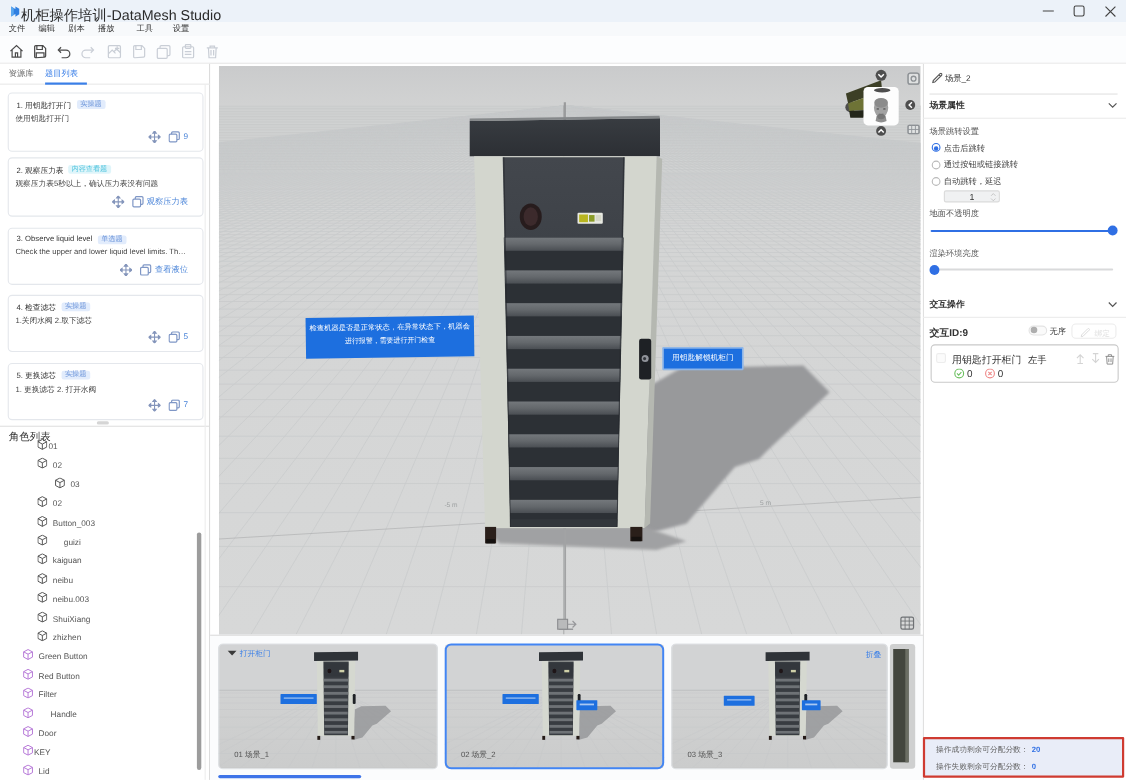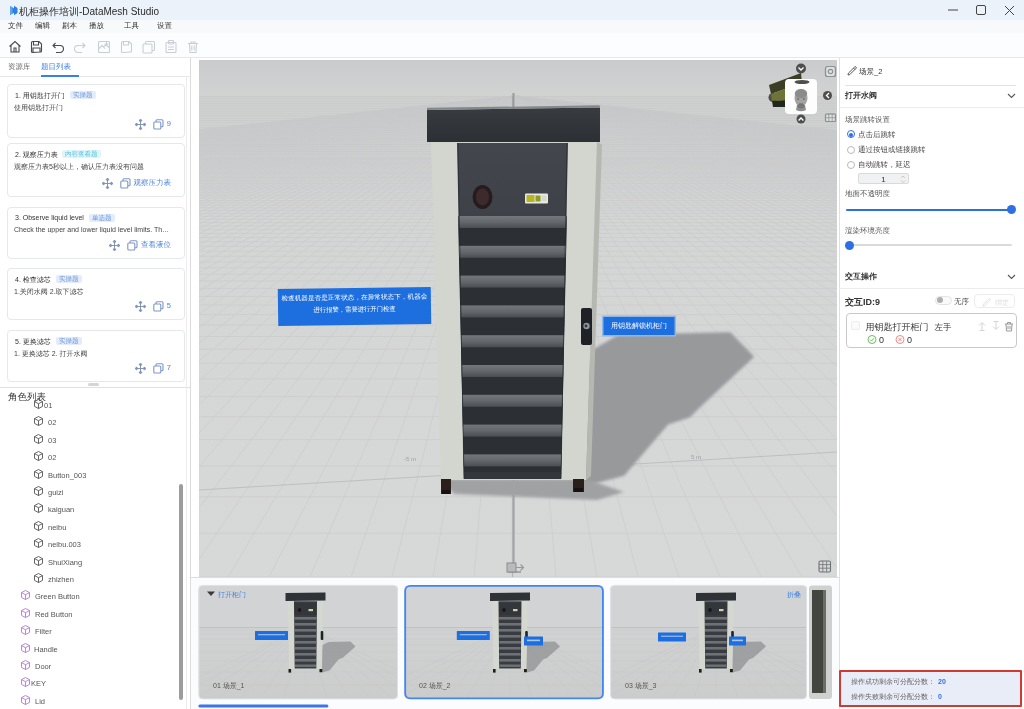--- a/index.html
+++ b/index.html
@@ -1,18 +1,18 @@
 <!DOCTYPE html>
 <html><head><meta charset="utf-8"><style>
 *{margin:0;padding:0;box-sizing:border-box}
 html,body{width:1024px;height:709px;overflow:hidden}
 #app{position:relative;width:1024px;height:709px;font-family:"Liberation Sans",sans-serif;background:#fff;overflow:hidden}
 .abs{position:absolute}
 #titlebar{left:0;top:0;width:1024px;height:20px;background:#ecf2f9}
-#title{left:19px;top:5px;font-size:10px;color:#2b2b2b}
+#title{left:19px;top:5px;font-size:13px;color:#2b2b2b}
 .winbtn{top:0;width:28px;height:20px;color:#333;text-align:center}
 #menubar{left:0;top:20px;width:1024px;height:13px;background:#f7f9fb}
 .menuitem{top:2px;font-size:7.5px;color:#333}
 #toolbar{left:0;top:33px;width:1024px;height:25px;background:#fcfdfe;border-bottom:1px solid #e7e7e7}
 #leftpanel{left:0;top:58px;width:191px;height:651px;background:#fff;border-right:1px solid #dcdcdc}
 .tab{top:5px;font-size:7.5px}
 .card{left:7px;width:178px;background:#fff;border:1px solid #e4e7ec;border-radius:4px}
 .ctitle{position:absolute;left:7px;top:6px;font-size:7px;color:#333}
 .badge{position:absolute;top:5.5px;font-size:6.5px;line-height:7.5px;padding:0.5px 3px;border-radius:2px}
 .bblue{background:#e2ecfc;color:#6e96da}
@@ -190,21 +190,21 @@
           <path d="M4.5 0.5 L8.5 2.6 L8.5 7.4 L4.5 9.5 L0.5 7.4 L0.5 2.6 Z"></path>
           <path d="M0.5 2.6 L4.5 4.7 L8.5 2.6 M4.5 4.7 L4.5 9.5"></path>
         </g>
       </svg><span style="margin-left:1px">01</span></div>
 <div class="roleitem" style="left:34px;top:416px"><svg width="9" height="10" viewBox="0 0 9 10" style="vertical-align:-1px">
         <g fill="none" stroke="#555" stroke-width="0.9">
           <path d="M4.5 0.5 L8.5 2.6 L8.5 7.4 L4.5 9.5 L0.5 7.4 L0.5 2.6 Z"></path>
           <path d="M0.5 2.6 L4.5 4.7 L8.5 2.6 M4.5 4.7 L4.5 9.5"></path>
         </g>
       </svg><span style="margin-left:5px">02</span></div>
-<div class="roleitem" style="left:34px;top:434px"><svg width="9" height="10" viewBox="0 0 9 10" style="vertical-align:-1px">
+<div class="roleitem" style="left:50px;top:434px"><svg width="9" height="10" viewBox="0 0 9 10" style="vertical-align:-1px">
         <g fill="none" stroke="#555" stroke-width="0.9">
           <path d="M4.5 0.5 L8.5 2.6 L8.5 7.4 L4.5 9.5 L0.5 7.4 L0.5 2.6 Z"></path>
           <path d="M0.5 2.6 L4.5 4.7 L8.5 2.6 M4.5 4.7 L4.5 9.5"></path>
         </g>
       </svg><span style="margin-left:5px">03</span></div>
 <div class="roleitem" style="left:34px;top:451px"><svg width="9" height="10" viewBox="0 0 9 10" style="vertical-align:-1px">
         <g fill="none" stroke="#555" stroke-width="0.9">
           <path d="M4.5 0.5 L8.5 2.6 L8.5 7.4 L4.5 9.5 L0.5 7.4 L0.5 2.6 Z"></path>
           <path d="M0.5 2.6 L4.5 4.7 L8.5 2.6 M4.5 4.7 L4.5 9.5"></path>
         </g>
@@ -213,21 +213,21 @@
         <g fill="none" stroke="#555" stroke-width="0.9">
           <path d="M4.5 0.5 L8.5 2.6 L8.5 7.4 L4.5 9.5 L0.5 7.4 L0.5 2.6 Z"></path>
           <path d="M0.5 2.6 L4.5 4.7 L8.5 2.6 M4.5 4.7 L4.5 9.5"></path>
         </g>
       </svg><span style="margin-left:5px">Button_003</span></div>
 <div class="roleitem" style="left:34px;top:486px"><svg width="9" height="10" viewBox="0 0 9 10" style="vertical-align:-1px">
         <g fill="none" stroke="#555" stroke-width="0.9">
           <path d="M4.5 0.5 L8.5 2.6 L8.5 7.4 L4.5 9.5 L0.5 7.4 L0.5 2.6 Z"></path>
           <path d="M0.5 2.6 L4.5 4.7 L8.5 2.6 M4.5 4.7 L4.5 9.5"></path>
         </g>
-      </svg><span style="margin-left:5px">guizi</span></div>
+      </svg><span style="margin-left:15px">guizi</span></div>
 <div class="roleitem" style="left:34px;top:503px"><svg width="9" height="10" viewBox="0 0 9 10" style="vertical-align:-1px">
         <g fill="none" stroke="#555" stroke-width="0.9">
           <path d="M4.5 0.5 L8.5 2.6 L8.5 7.4 L4.5 9.5 L0.5 7.4 L0.5 2.6 Z"></path>
           <path d="M0.5 2.6 L4.5 4.7 L8.5 2.6 M4.5 4.7 L4.5 9.5"></path>
         </g>
       </svg><span style="margin-left:5px">kaiguan</span></div>
 <div class="roleitem" style="left:34px;top:521px"><svg width="9" height="10" viewBox="0 0 9 10" style="vertical-align:-1px">
         <g fill="none" stroke="#555" stroke-width="0.9">
           <path d="M4.5 0.5 L8.5 2.6 L8.5 7.4 L4.5 9.5 L0.5 7.4 L0.5 2.6 Z"></path>
           <path d="M0.5 2.6 L4.5 4.7 L8.5 2.6 M4.5 4.7 L4.5 9.5"></path>
@@ -267,21 +267,21 @@
         <g fill="none" stroke="#b678d8" stroke-width="0.9">
           <path d="M4.5 0.5 L8.5 2.6 L8.5 7.4 L4.5 9.5 L0.5 7.4 L0.5 2.6 Z"></path>
           <path d="M0.5 2.6 L4.5 4.7 L8.5 2.6 M4.5 4.7 L4.5 9.5"></path>
         </g>
       </svg><span style="margin-left:5px">Filter</span></div>
 <div class="roleitem" style="left:21px;top:643px"><svg width="9" height="10" viewBox="0 0 9 10" style="vertical-align:-1px">
         <g fill="none" stroke="#b678d8" stroke-width="0.9">
           <path d="M4.5 0.5 L8.5 2.6 L8.5 7.4 L4.5 9.5 L0.5 7.4 L0.5 2.6 Z"></path>
           <path d="M0.5 2.6 L4.5 4.7 L8.5 2.6 M4.5 4.7 L4.5 9.5"></path>
         </g>
-      </svg><span style="margin-left:4px">Handle</span></div>
+      </svg><span style="margin-left:16px">Handle</span></div>
 <div class="roleitem" style="left:21px;top:660px"><svg width="9" height="10" viewBox="0 0 9 10" style="vertical-align:-1px">
         <g fill="none" stroke="#b678d8" stroke-width="0.9">
           <path d="M4.5 0.5 L8.5 2.6 L8.5 7.4 L4.5 9.5 L0.5 7.4 L0.5 2.6 Z"></path>
           <path d="M0.5 2.6 L4.5 4.7 L8.5 2.6 M4.5 4.7 L4.5 9.5"></path>
         </g>
       </svg><span style="margin-left:5px">Door</span></div>
 <div class="roleitem" style="left:21px;top:677px"><svg width="9" height="10" viewBox="0 0 9 10" style="vertical-align:-1px">
         <g fill="none" stroke="#b678d8" stroke-width="0.9">
           <path d="M4.5 0.5 L8.5 2.6 L8.5 7.4 L4.5 9.5 L0.5 7.4 L0.5 2.6 Z"></path>
           <path d="M0.5 2.6 L4.5 4.7 L8.5 2.6 M4.5 4.7 L4.5 9.5"></path>
@@ -903,21 +903,21 @@
 <rect x="7.4" y="126.5" width="130" height="3" rx="1.5" fill="#3e74e8"></rect>
 </svg>
     </div>
 
 <div class="abs" id="rightpanel"></div>
 <svg class="abs" style="left:847px;top:66px" width="10" height="10" viewBox="0 0 10 10">
       <path d="M1 9 L2.8 8.6 L9 2.4 A0.9 0.9 0 0 0 7.6 1 L1.4 7.2 Z M6.5 2 L8 3.5" fill="none" stroke="#555" stroke-width="1"></path>
     </svg>
 <div class="abs" style="left:859px;top:67px;font-size:7.5px;color:#333">场景_2</div>
 <div class="abs divider" style="left:845px;top:85px;width:171px"></div>
-<div class="rpb" style="left:845px;top:90px">打开水阀</div>
+<div class="rpb" style="left:845px;top:90px">场景属性</div>
 <svg class="abs" style="left:1007px;top:93px" width="9" height="6">
       <path d="M1 1 L4.5 4.5 L8 1" stroke="#555" stroke-width="1.1" fill="none"></path>
     </svg>
 <div class="abs divider" style="left:839px;top:107px;width:185px;background:#ececec"></div>
 <div class="rp" style="left:845px;top:115px">场景跳转设置</div>
 <div class="radio" style="left:846.5px;top:130px;border:1.2px solid #2f6fe4">
       <div style="position:absolute;left:1.6px;top:1.6px;width:4.2px;height:4.2px;border-radius:50%;background:#2f6fe4"></div>
     </div>
 <div class="rtext" style="left:858px;top:129.5px">点击后跳转</div>
 <div class="radio" style="left:846.5px;top:145.5px;border:1.2px solid #b9b9b9"></div>

